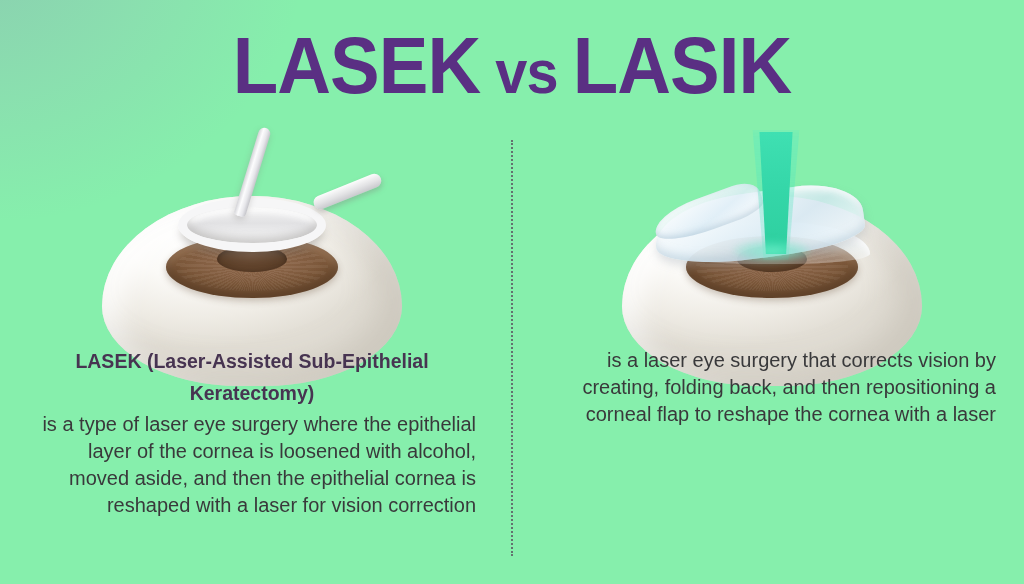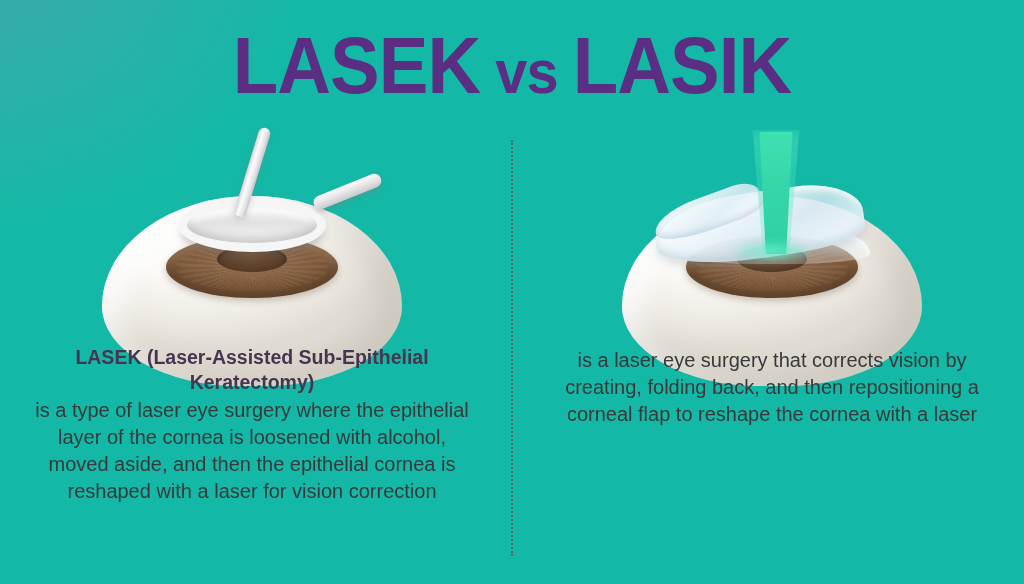--- a/index.html
+++ b/index.html
@@ -4,21 +4,21 @@
 <style>
   html, body {
     margin: 0;
     padding: 0;
     background: #ffffff;
   }
   #page {
     position: relative;
     width: 1024px;
     height: 584px;
-    background: #14b8a6;
+    background: #86efac;
     overflow: hidden;
     font-family: "Liberation Sans", sans-serif;
   }
   
   #corner-wash {
     position: absolute;
     left: -60px;
     top: -80px;
     width: 360px;
     height: 300px;
@@ -274,32 +274,33 @@
   .caption {
     position: absolute;
     top: 205px;
     width: 500px;
     text-align: center;
   }
   .caption-heading {
     margin: 0 auto;
     width: 430px;
     font-size: 19.5px;
-    line-height: 25px;
+    line-height: 32px;
     font-weight: 700;
     color: #473451;
   }
   .caption-body {
     margin: 0 auto;
     width: 448px;
     padding-top: 2px;
     font-size: 20px;
     line-height: 27px;
     font-weight: 400;
     color: #39393b;
+    text-align: right;
   }
 </style>
 </head>
 <body>
 
 <div id="page">
 
   <div id="corner-wash"></div>
 
   <div id="title"><span>LASEK</span><span class="vs">&nbsp;<span>vs</span>&nbsp;</span><span>LASIK</span></div>

